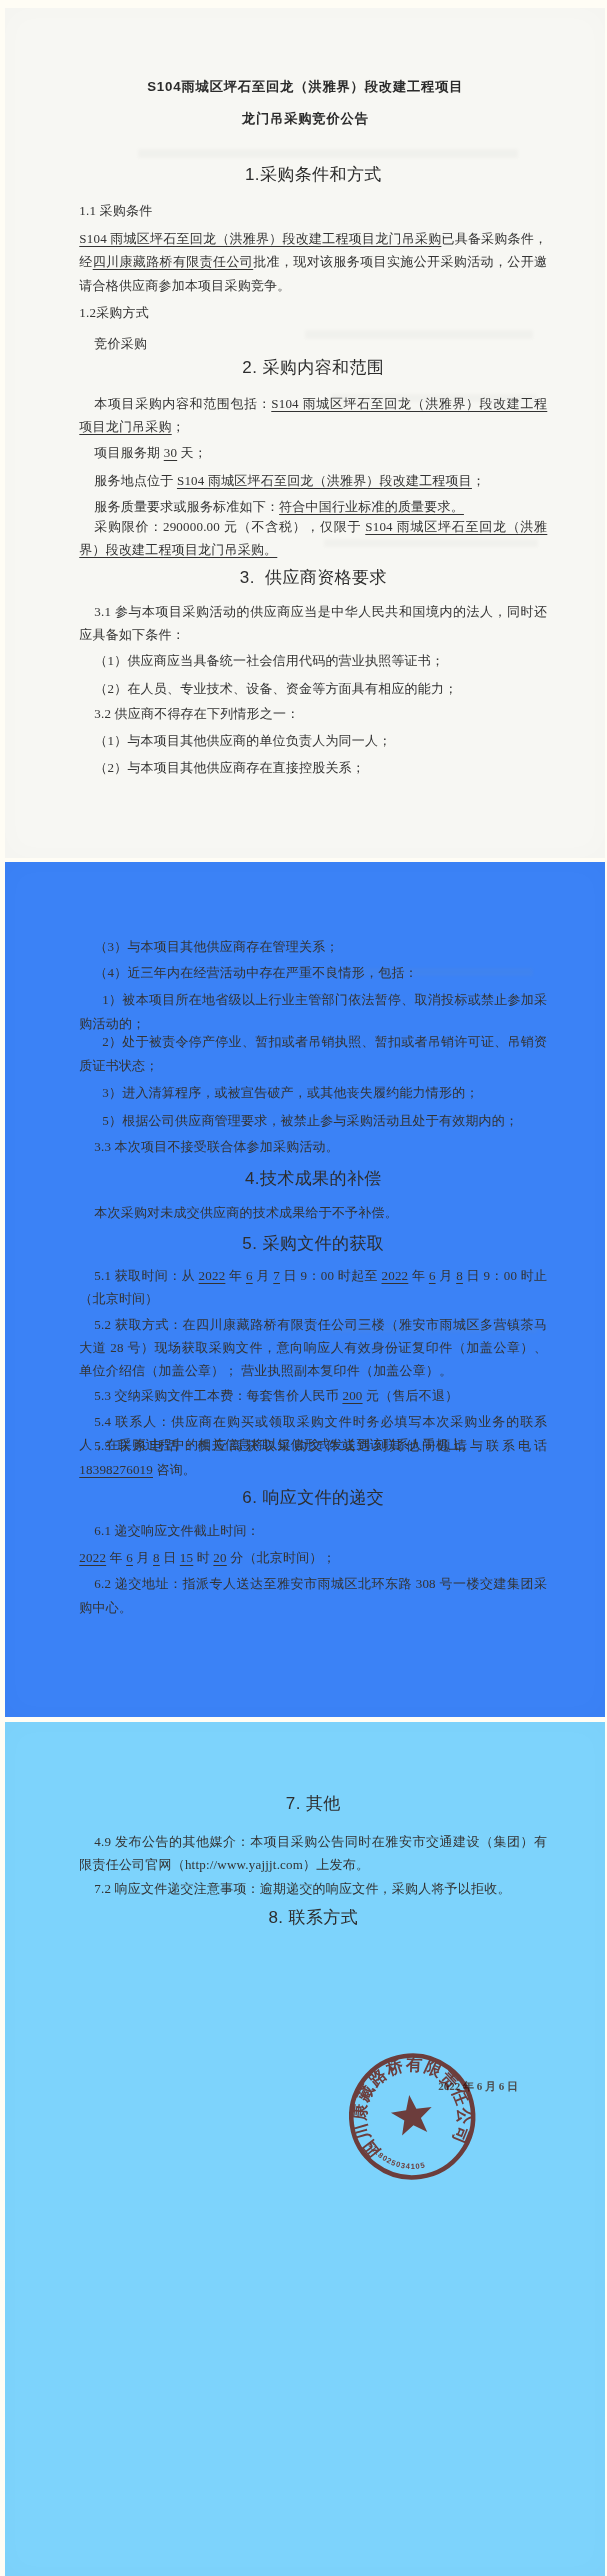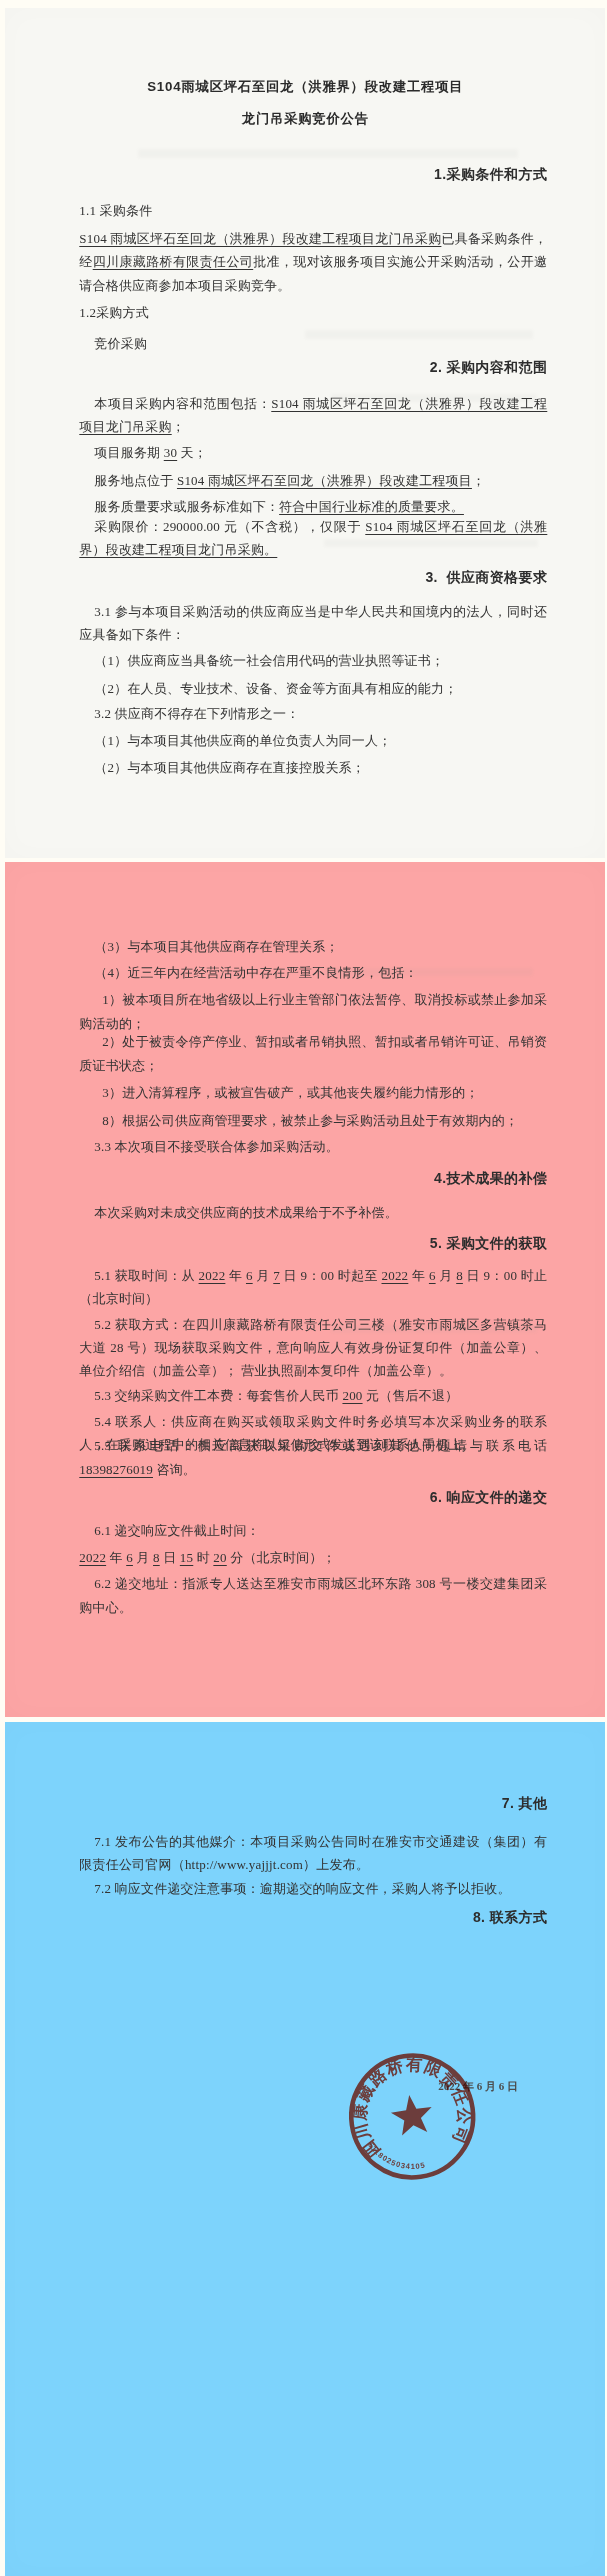--- a/index.html
+++ b/index.html
@@ -1,29 +1,29 @@
 <!DOCTYPE html>
 <html style="font-size:12px"><head>
 <meta charset="utf-8">
 <style>
   html,body{margin:0;padding:0;}
   body{width:607px;background:#fffdf5;font-family:"Liberation Serif","DejaVu Serif",serif;}
   .scan{position:relative;width:607px;}
   .spacer{height:7.6px;}
   .page{position:relative;width:600px;margin-left:5.3px;overflow:hidden;}
   .p-1{height:850px;background:#f7f7f3;margin-bottom:4.6px;box-shadow:inset 0 0 30px rgba(0,0,0,.015);}
-  .p-2{height:855px;background:#fca5a5;margin-bottom:4.6px;box-shadow:inset 0 0 30px rgba(0,0,0,.015);}
+  .p-2{height:855px;background:#3b82f6;margin-bottom:4.6px;box-shadow:inset 0 0 30px rgba(0,0,0,.015);}
   .p-3{height:855px;background:#7dd3fc;box-shadow:inset 0 0 30px rgba(0,0,0,.015);}
   .blk{position:absolute;left:74px;right:58px;font-size:13px;line-height:23.5px;color:#333;
        text-align:justify;white-space:pre-wrap;letter-spacing:0.2px;}
   .lh30{line-height:23px;}
   .ind{text-indent:15px;}
   .ind2{text-indent:23px;}
-  .hd{font-family:"Liberation Sans","DejaVu Sans",sans-serif;font-weight:700;font-size:14px;
-      color:#2d2d2d;letter-spacing:0.4px;text-align:right;}
+  .hd{font-family:"Liberation Sans","DejaVu Sans",sans-serif;font-weight:400;font-size:17px;
+      color:#2d2d2d;letter-spacing:0.4px;text-align:center;}
   .title{left:0;right:0;text-align:center;font-family:"Liberation Sans","DejaVu Sans",sans-serif;
          font-weight:700;font-size:13.3px;color:#2b2b2b;letter-spacing:0.8px;}
   .u{text-decoration:underline;text-underline-offset:2.7px;text-decoration-thickness:0.8px;}
   .contact{left:87px;right:137px;text-align:left;}
   .cline{line-height:23.5px;font-weight:600;color:#2f2f2f;white-space:pre-wrap;}
   .datebox{position:absolute;font-size:11px;color:#4c4c4c;font-weight:600;z-index:1;white-space:pre;
            font-family:"Liberation Serif","DejaVu Serif",serif;}
   .stamp{position:absolute;z-index:2;mix-blend-mode:multiply;opacity:.92;transform:rotate(-8deg);}
   .stamp text{fill:#d93a2b;font-family:"Liberation Sans","DejaVu Sans",sans-serif;font-weight:700;}
   .ghost{position:absolute;height:9px;background:#8e978e;opacity:.055;filter:blur(1.5px);border-radius:1.5px;}
@@ -67,42 +67,42 @@
 
   <div class="page p-2">
     <div class="ghost" style="top:106px;left:319px;right:72px;height:8.3px;"></div>
     <div class="ghost" style="top:463px;left:326px;right:68px;height:7.6px;"></div>
 
     <div class="blk ind" style="top:73px">（3）与本项目其他供应商存在管理关系；</div>
     <div class="blk ind" style="top:99px">（4）近三年内在经营活动中存在严重不良情形，包括：</div>
     <div class="blk ind2" style="top:126px">1）被本项目所在地省级以上行业主管部门依法暂停、取消投标或禁止参加采购活动的；</div>
     <div class="blk ind2" style="top:168px">2）处于被责令停产停业、暂扣或者吊销执照、暂扣或者吊销许可证、吊销资质证书状态；</div>
     <div class="blk ind2" style="top:219px">3）进入清算程序，或被宣告破产，或其他丧失履约能力情形的；</div>
-    <div class="blk ind2" style="top:247px">8）根据公司供应商管理要求，被禁止参与采购活动且处于有效期内的；</div>
+    <div class="blk ind2" style="top:247px">5）根据公司供应商管理要求，被禁止参与采购活动且处于有效期内的；</div>
     <div class="blk ind" style="top:273px">3.3 本次项目不接受联合体参加采购活动。</div>
 
     <div class="blk hd" style="top:305px">4.技术成果的补偿</div>
     <div class="blk ind" style="top:339px">本次采购对未成交供应商的技术成果给于不予补偿。</div>
 
     <div class="blk hd" style="top:370px">5. 采购文件的获取</div>
     <div class="blk ind lh30" style="top:402px"><span>5.1 获取时间：从 </span><span class="u">2022</span><span> 年 </span><span class="u">6</span><span> 月 </span><span class="u">7</span><span> 日 9：00 时起至 </span><span class="u">2022</span><span> 年 </span><span class="u">6</span><span> 月 </span><span class="u">8</span><span> 日 9：00 时止（北京时间）</span></div>
     <div class="blk ind lh30" style="top:451px">5.2 获取方式：在四川康藏路桥有限责任公司三楼（雅安市雨城区多营镇茶马大道 28 号）现场获取采购文件，意向响应人有效身份证复印件（加盖公章）、单位介绍信（加盖公章）； 营业执照副本复印件（加盖公章）。</div>
     <div class="blk ind" style="top:522px"><span>5.3 交纳采购文件工本费：每套售价人民币 </span><span class="u">200</span><span> 元（售后不退）</span></div>
     <div class="blk ind lh30" style="top:548px">5.4 联系人：供应商在购买或领取采购文件时务必填写本次采购业务的联系人，在采购过程中的相关信息将以短信形式发送到该联系人手机上。</div>
     <div class="blk ind" style="top:572px"><span>5.5 联系电话：供应商获取采购文件或遇到其他问题请与联系电话 </span><span class="u">18398276019</span><span> 咨询。</span></div>
 
     <div class="blk hd" style="top:624px">6. 响应文件的递交</div>
     <div class="blk ind" style="top:657px">6.1 递交响应文件截止时间：</div>
     <div class="blk" style="top:684px"><span class="u">2022</span><span> 年 </span><span class="u">6</span><span> 月 </span><span class="u">8</span><span> 日 </span><span class="u">15</span><span> 时 </span><span class="u">20</span><span> 分（北京时间）；</span></div>
     <div class="blk ind" style="top:710px">6.2 递交地址：指派专人送达至雅安市雨城区北环东路 308 号一楼交建集团采购中心。</div>
   </div>
 
   <div class="page p-3">
     <div class="blk hd" style="top:70px">7. 其他</div>
-    <div class="blk ind lh30" style="top:108px">7.1 发布公告的其他媒介：本项目采购公告同时在雅安市交通建设（集团）有限责任公司官网（http://www.yajjjt.com）上发布。</div>
+    <div class="blk ind lh30" style="top:108px">4.9 发布公告的其他媒介：本项目采购公告同时在雅安市交通建设（集团）有限责任公司官网（http://www.yajjjt.com）上发布。</div>
     <div class="blk ind" style="top:155px">7.2 响应文件递交注意事项：逾期递交的响应文件，采购人将予以拒收。</div>
 
     <div class="blk hd" style="top:184px">8. 联系方式</div>
 
 
     <div class="datebox" style="top:357px;left:433px;">2022 年 6 月 6 日</div>
 
     <div class="stamp" style="top:329px;left:342px;">
       <svg width="131" height="131" viewBox="0 0 200 200">
         <defs>

